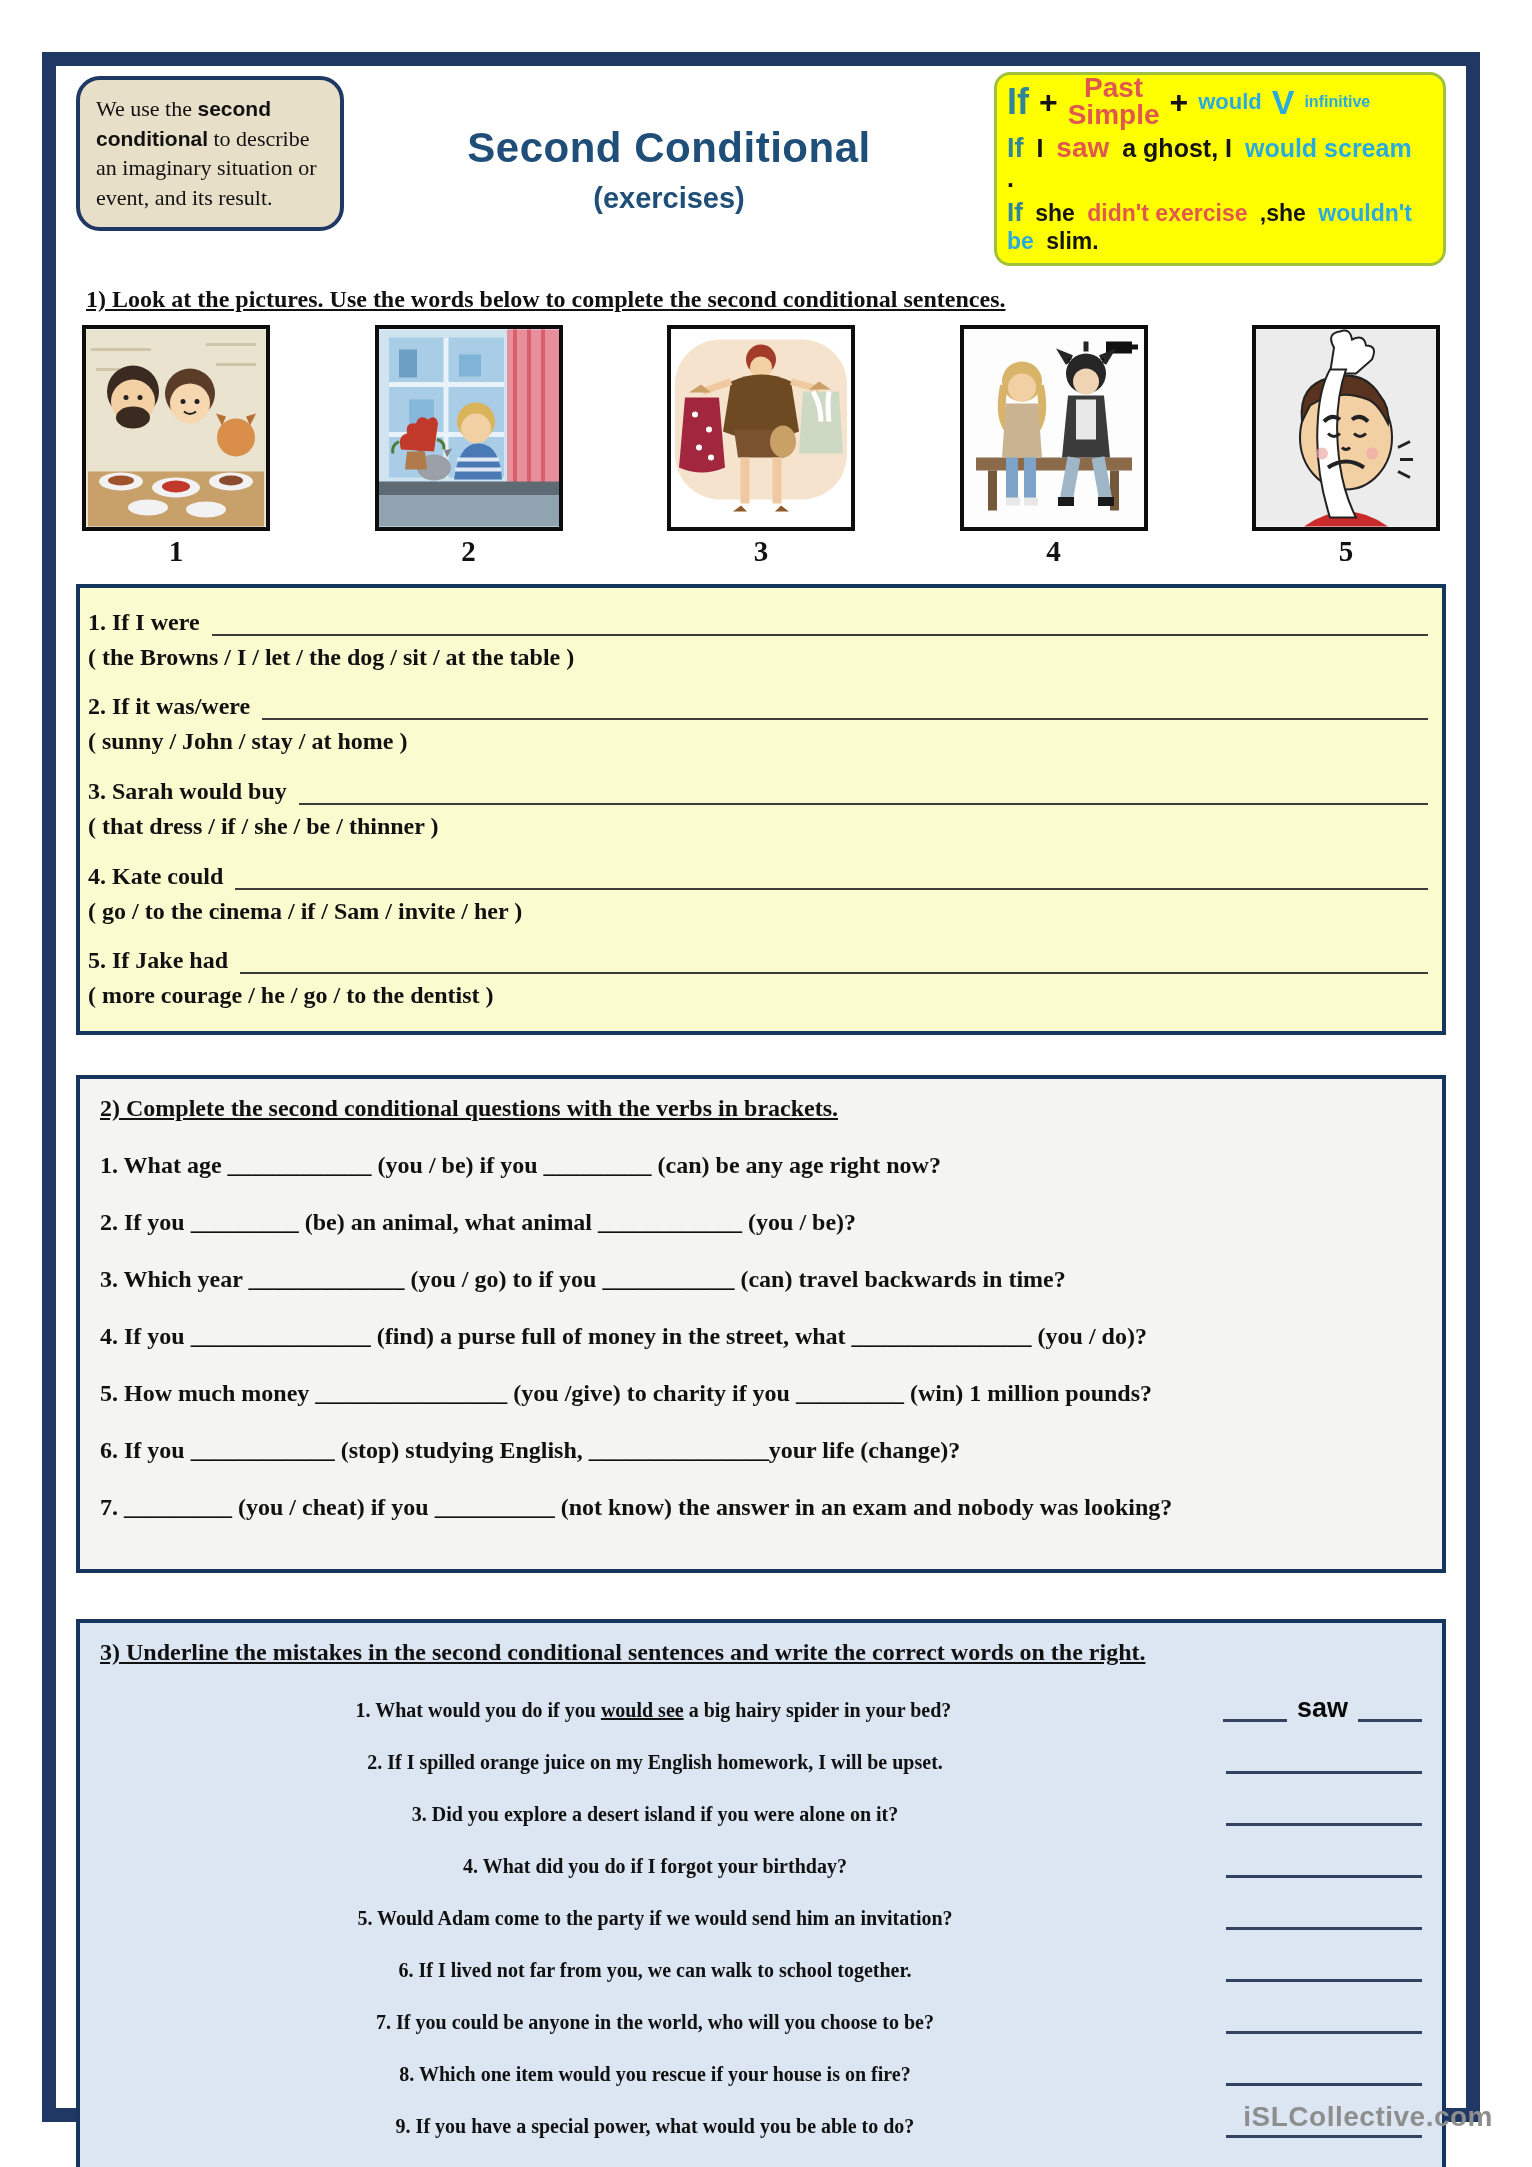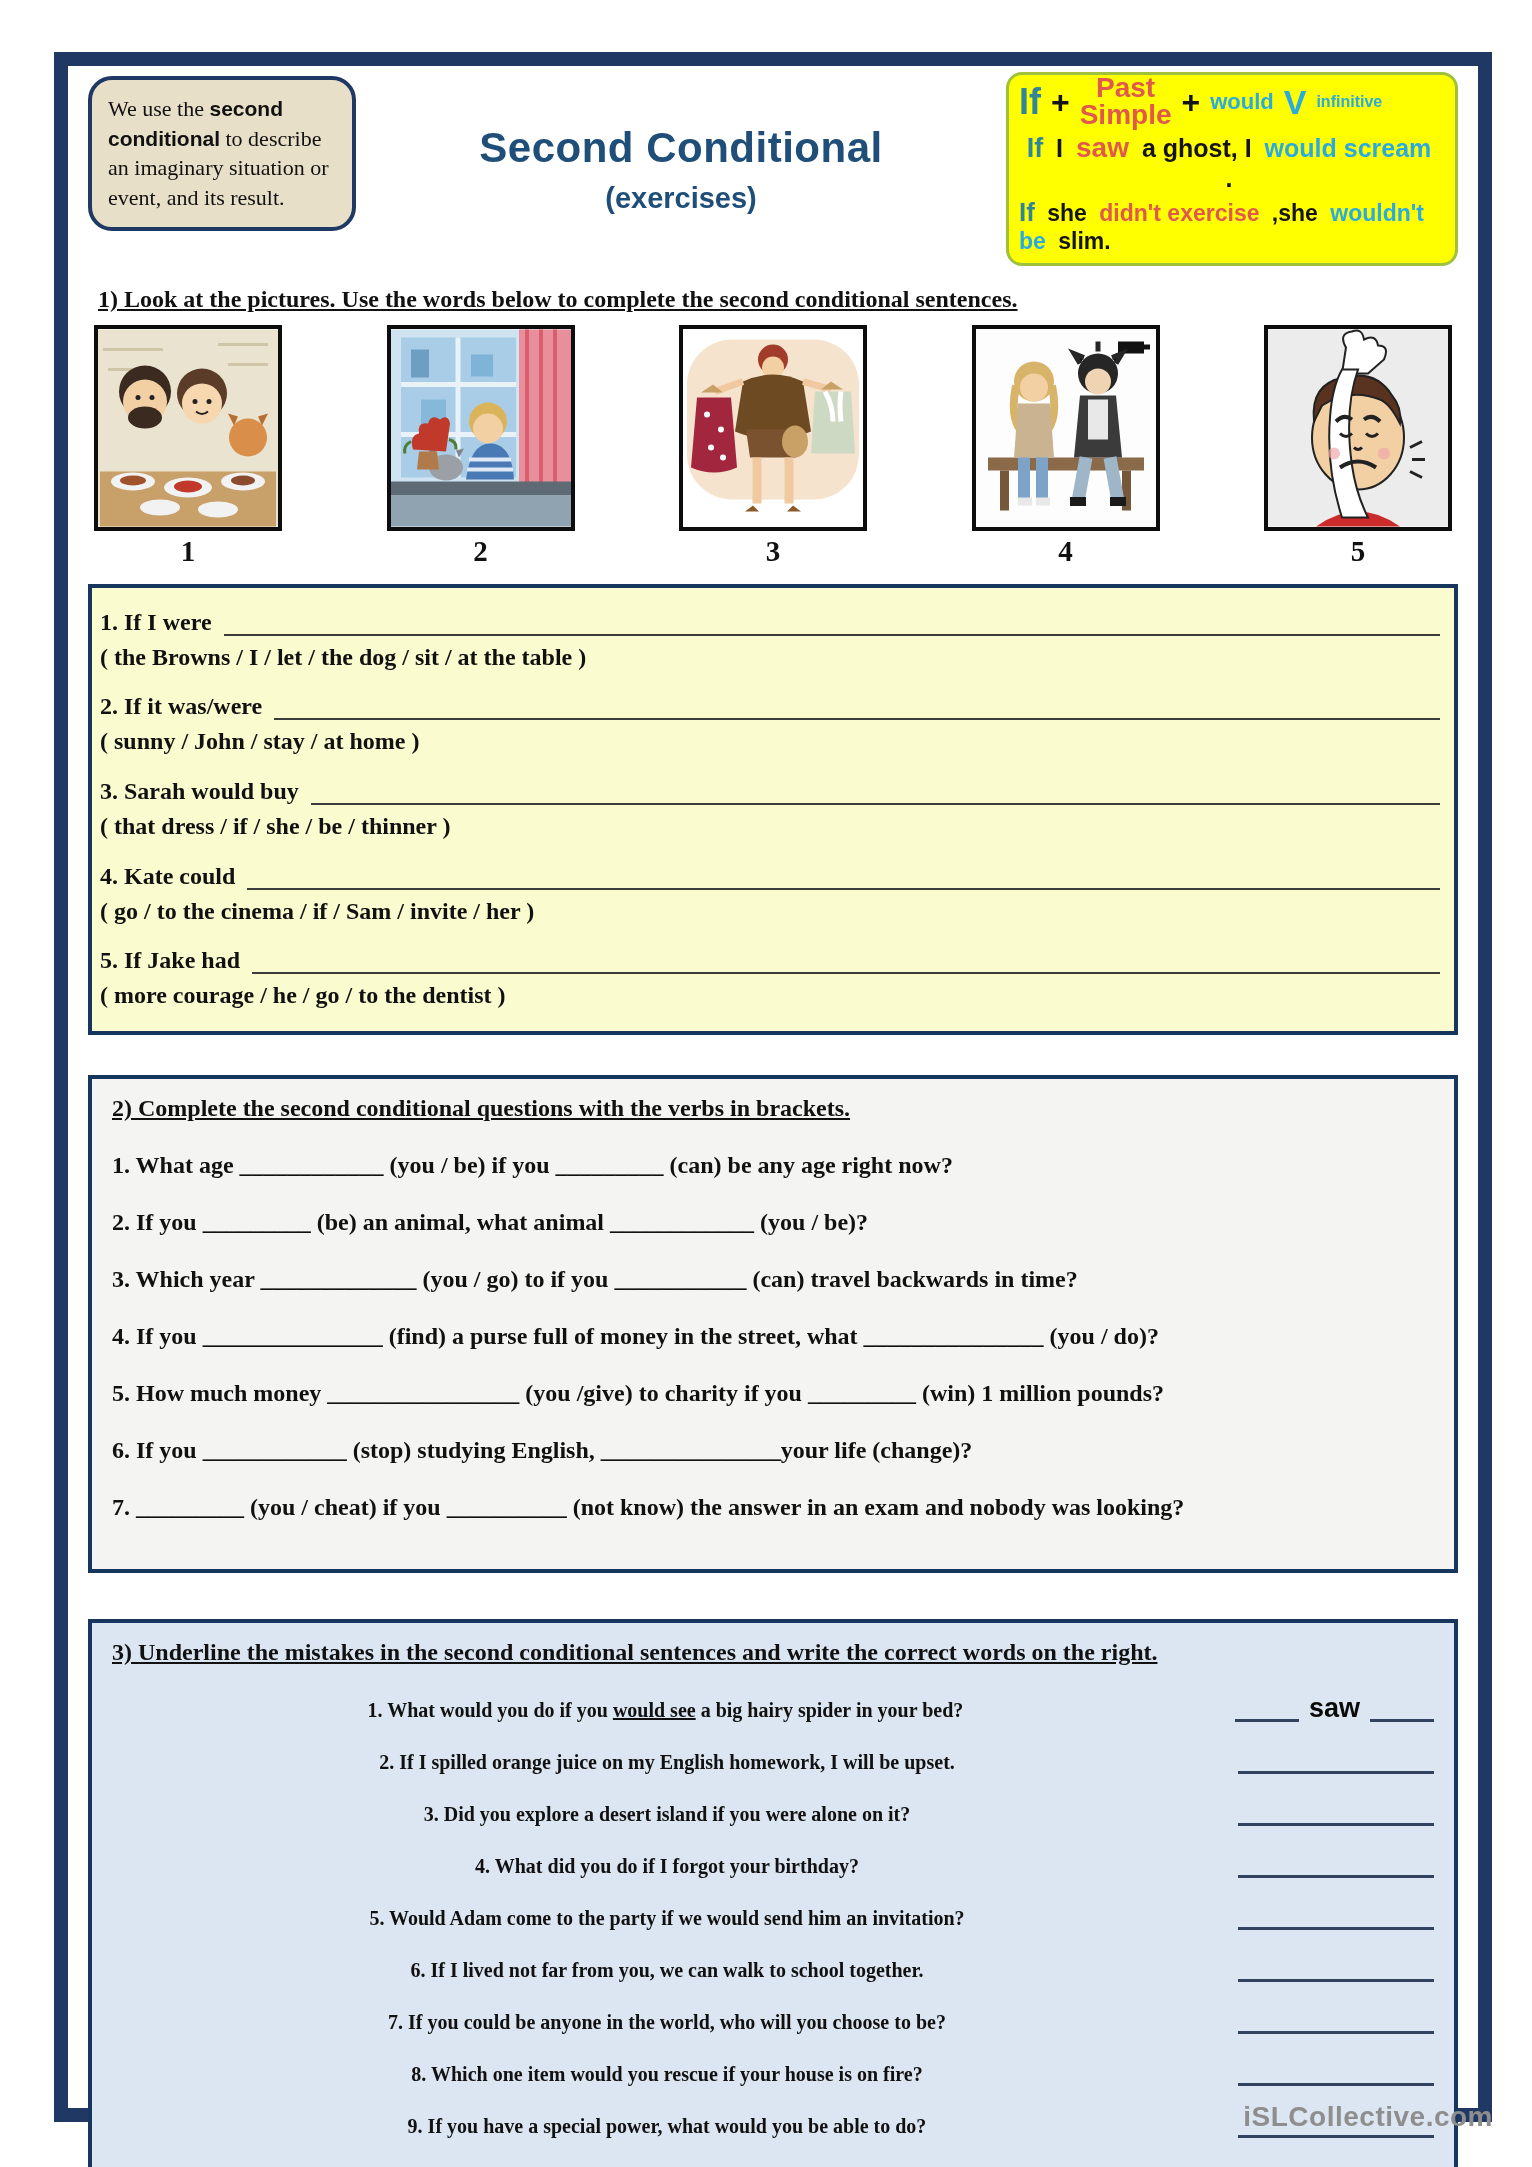--- a/index.html
+++ b/index.html
@@ -1,18 +1,18 @@
 <!DOCTYPE html>
 <html><head>
 <meta charset="utf-8">
 <style>
   * { margin:0; padding:0; box-sizing:border-box; }
   body { background:#ffffff; font-family:"Liberation Serif", serif; }
   .page { position:relative; width:1532px; height:2167px; background:#ffffff; overflow:hidden; }
-  .frame { position:absolute; left:54px; top:52px; width:1438px; height:2070px;
+  .frame { position:absolute; left:42px; top:52px; width:1438px; height:2070px;
            border:14px solid #1f3864; background:#ffffff; padding:10px 20px 0 20px; }
 
   
   .header { display:flex; align-items:flex-start; }
   .info-box { width:268px; background:#e8dfc8; border:4px solid #1f3864; border-radius:24px;
               padding:14px 16px; font-size:22px; line-height:1.35; color:#111; }
   .info-box b { font-family:"Liberation Sans",sans-serif; font-size:21px; }
   .title-wrap { flex:1; text-align:center; padding-top:48px; color:#1f4e79;
                 font-family:"Liberation Sans",sans-serif; font-weight:bold; }
   .title { font-size:42px; letter-spacing:.5px; }
@@ -21,21 +21,21 @@
                  padding:0 10px 8px; font-family:"Liberation Sans",sans-serif; font-weight:bold;
                  margin-top:-4px; }
   .f-line1 { display:flex; align-items:center; gap:10px; line-height:1; }
   .c-teal { color:#31859b; } .c-red { color:#e0584e; } .c-blue { color:#29abe2; } .c-black { color:#141414; }
   .if-big { font-size:36px; }
   .plus { font-size:32px; color:#141414; }
   .past-simple { text-align:center; font-size:28px; line-height:.95; }
   .would-big { font-size:22px; }
   .v-big { font-size:34px; }
   .inf-small { font-size:16px; }
-  .f-line2 { font-size:25px; margin-top:4px;text-align:center; }
+  .f-line2 { font-size:25px; margin-top:4px; }
   .f-line3 { font-size:23px; margin-top:4px; }
   .f-line2 span, .f-line3 span { margin-right:6px; }
 
   
   .instruction { font-size:24px; font-weight:bold; text-decoration:underline; color:#111; }
   .ins1 { margin:20px 0 12px 10px; }
   .pics-row { display:flex; justify-content:space-between; padding:0 6px; }
   .pic-fig { width:188px; text-align:center; }
   .pic-box { width:188px; height:206px; border:4px solid #0d0d0d; background:#fff; }
   .pic-box svg { display:block; width:100%; height:100%; }

